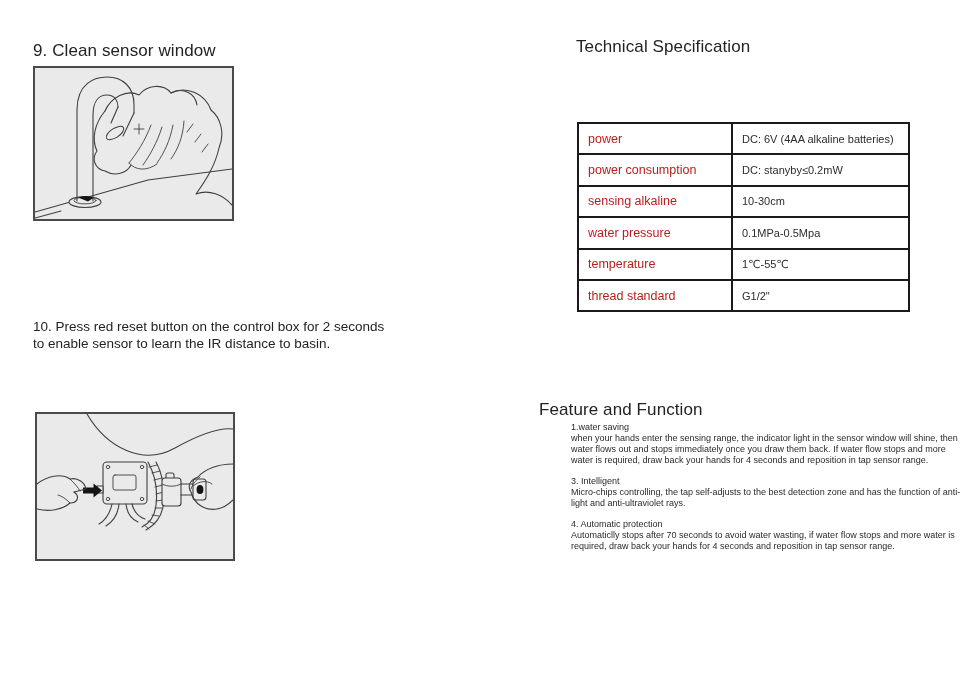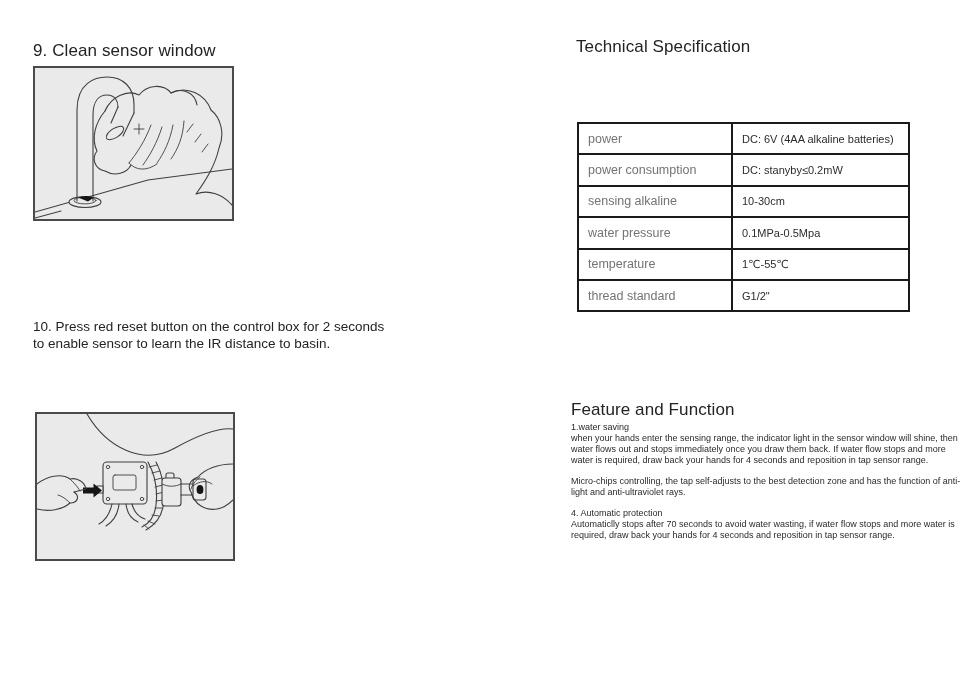--- a/index.html
+++ b/index.html
@@ -5,21 +5,21 @@
   html,body { margin:0; padding:0; }
   body {
     width:979px; height:700px; background:#ffffff; position:relative;
     font-family:"Liberation Sans","DejaVu Sans",sans-serif; color:#232323;
     overflow:hidden;
   }
   .abs { position:absolute; }
   .heading { font-size:17px; letter-spacing:0.1px; }
   .step9-title { left:33px; top:41px; }
   .tech-title  { left:576px; top:37px; }
-  .feat-title  { left:571px; top:400px; }
+  .feat-title  { left:539px; top:400px; }
   .para {
     left:33px; top:319px; width:352px;
     font-size:13.5px; line-height:16.5px;
   }
   .figure {
     background:#eaeaea; border:2px solid #4a4a4a; box-sizing:border-box;
   }
   .fig1 { left:33px; top:66px;  width:201px; height:155px; }
   .fig2 { left:35px; top:412px; width:200px; height:149px; }
   .figure svg { display:block; width:100%; height:100%; }
@@ -29,21 +29,21 @@
   .fillbg { fill:#eaeaea; }
 
   table.spec {
     position:absolute; left:577px; top:122px; width:333px;
     border-collapse:collapse; table-layout:fixed;
   }
   table.spec td {
     border:2px solid #1a1a1a; height:31.4px; vertical-align:middle;
     padding:0 0 0 9px; box-sizing:border-box;
   }
-  td.lbl { width:154px; font-size:12.5px; color:#737373; }
+  td.lbl { width:154px; font-size:12.5px; color:#b91c1c; }
   td.val { font-size:11px; color:#2c2c2c; padding-left:8px; }
 
   .features { left:571px; top:422px; width:392px; }
   .fitem { margin-bottom:10px; }
   .fitem div { font-size:9px; line-height:11px; color:#2a2a2a; }
 </style>
 </head>
 <body>
 
 <div class="abs heading step9-title">9. Clean sensor window</div>
@@ -151,19 +151,20 @@
   </table>
 
 <div class="abs heading feat-title">Feature and Function</div>
 
 <div class="abs features">
   <div class="fitem">
     <div>1.water saving</div>
     <div>when your hands enter the sensing range, the indicator light in the sensor window will shine, then water flows out and stops immediately once you draw them back. If water flow stops and more water is required, draw back your hands for 4 seconds and reposition in tap sensor range.</div>
   </div>
   <div class="fitem">
+    <div>3. Intelligent</div>
     <div>Micro-chips controlling, the tap self-adjusts to the best detection zone and has the function of anti-light and anti-ultraviolet rays.</div>
   </div>
   <div class="fitem">
     <div>4. Automatic protection</div>
     <div>Automaticlly stops after 70 seconds to avoid water wasting, if water flow stops and more water is required, draw back your hands for 4 seconds and reposition in tap sensor range.</div>
   </div>
 </div>
 
 </body></html>

